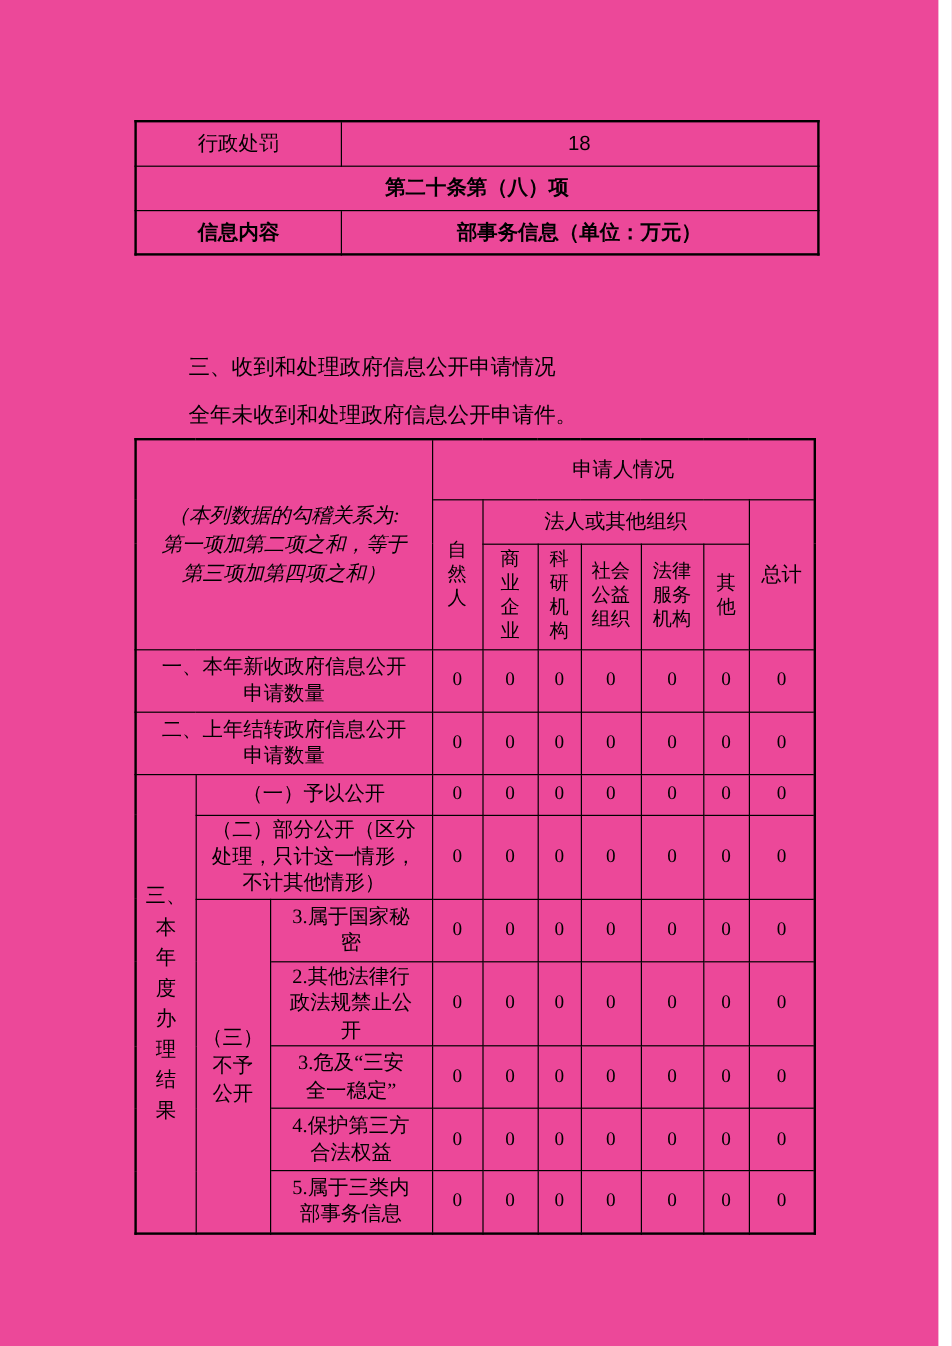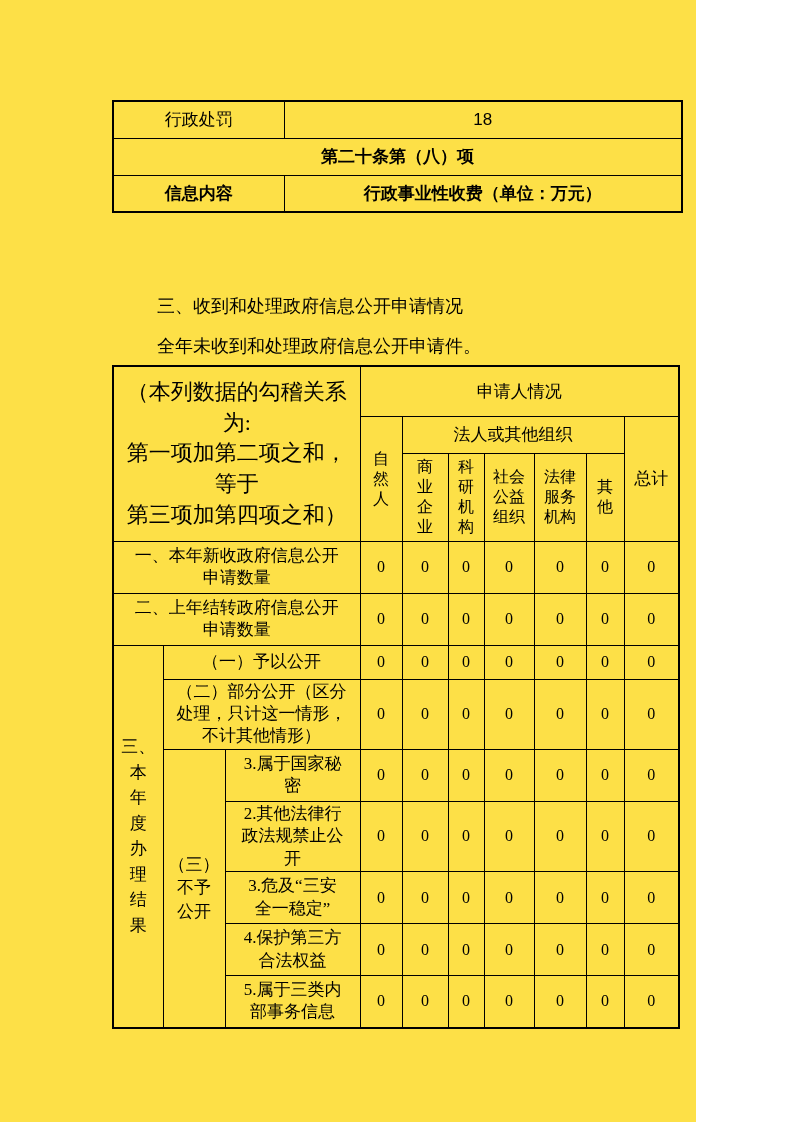--- a/index.html
+++ b/index.html
@@ -2,23 +2,23 @@
 <html><head>
 <meta charset="utf-8">
 <style>
   html, body {
     margin: 0;
     padding: 0;
     background: #ffffff;
   }
   .page {
     position: relative;
-    width: 696px;
+    width: 782px;
     height: 1122px;
-    background: #fde047;
+    background: #ec4899;
     color: #000000;
     font-family: "Liberation Serif", "DejaVu Serif", serif;
     overflow: hidden;
   }
   table {
     border-collapse: collapse;
     table-layout: fixed;
     border: 2px solid #000000;
   }
   td {
@@ -64,21 +64,21 @@
     position: absolute;
     top: 365px;
     left: 112px;
     width: 566px;
     font-size: 17px;
   }
   .req-table .hr1 { height: 50px; }
   .req-table .hr2 { height: 37px; }
   .req-table .hr3 { height: 88px; }
   .pre { white-space: pre-line; }
-  .note-cell { line-height: 1.4; font-size: 22px; }
+  .note-cell { line-height: 1.4; font-size: 17px; font-style: italic; }
   .row-label { line-height: 1.32; }
   .vstack { white-space: pre-line; line-height: 1.25; font-size: 16px; }
   .year-result { white-space: pre-line; line-height: 1.5; font-size: 17px; }
   .refuse-label { white-space: pre-line; line-height: 1.4; font-size: 17px; }
   .zero { font-size: 16px; }
 </style>
 </head>
 <body>
 
 <div class="page">
@@ -91,21 +91,21 @@
     <tbody>
       <tr>
         <td>行政处罚</td>
         <td class="num">18</td>
       </tr>
       <tr>
         <td colspan="2" class="bold-hei">第二十条第（八）项</td>
       </tr>
       <tr>
         <td class="bold-hei">信息内容</td>
-        <td class="bold-hei">行政事业性收费（单位：万元）</td>
+        <td class="bold-hei">部事务信息（单位：万元）</td>
       </tr>
     </tbody>
   </table>
 
   <div class="section-heading">三、收到和处理政府信息公开申请情况</div>
   <div class="section-paragraph">全年未收到和处理政府信息公开申请件。</div>
 
   <table class="req-table">
     <colgroup>
       <col style="width:50px">

